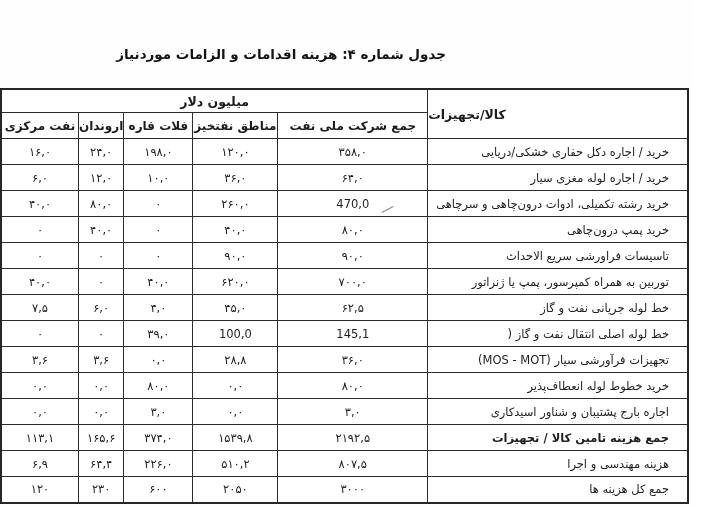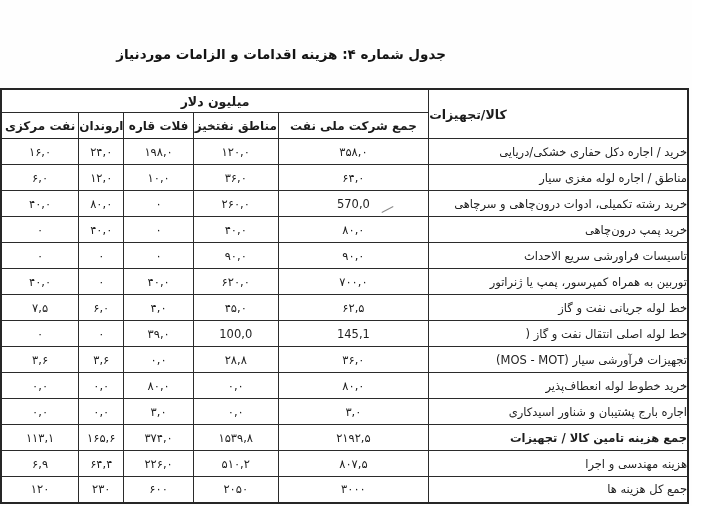--- a/index.html
+++ b/index.html
@@ -18,21 +18,21 @@
     border:2px solid #262626;background:#fff;
   }
   .cost-table th,.cost-table td{
     border:1px solid #2b2b2b;padding:0;overflow:hidden;white-space:nowrap;
   }
   th.item-head{font-size:12.5px;font-weight:bold;text-align:left;vertical-align:middle;}
   th.unit-head{height:22px;font-size:12.5px;font-weight:bold;text-align:center;margin-left:8px;}
   tr.sub-head th{height:25px;font-size:12px;font-weight:bold;text-align:center;border-bottom:1.5px solid #262626;}
   tbody tr{height:26px;}
   td.num-cell{text-align:center;font-size:11.5px;color:#1e1e1e;}
-  td.item-cell{text-align:right;padding-right:0;font-size:11.5px;color:#1e1e1e;}
+  td.item-cell{text-align:right;padding-right:18px;font-size:11.5px;color:#1e1e1e;}
   tr.bold-row td.item-cell{font-weight:bold;text-align:right;}
   .pen-mark{
     position:absolute;left:381px;top:209px;width:13px;height:0;
     border-top:1.5px solid #8a8a8a;transform:rotate(-28deg);
   }
 </style>
 </head>
 <body>
 
 <div class="page">
@@ -64,30 +64,30 @@
     <tbody>
         <tr>
           <td class="item-cell">خرید / اجاره دکل حفاری خشکی/دریایی</td>
           <td class="num-cell">۳۵۸,۰</td>
           <td class="num-cell">۱۲۰,۰</td>
           <td class="num-cell">۱۹۸,۰</td>
           <td class="num-cell">۲۴,۰</td>
           <td class="num-cell">۱۶,۰</td>
         </tr>
         <tr>
-          <td class="item-cell">مناطق / اجاره لوله مغزی سیار</td>
+          <td class="item-cell">خرید / اجاره لوله مغزی سیار</td>
           <td class="num-cell">۶۴,۰</td>
           <td class="num-cell">۳۶,۰</td>
           <td class="num-cell">۱۰,۰</td>
           <td class="num-cell">۱۲,۰</td>
           <td class="num-cell">۶,۰</td>
         </tr>
         <tr>
           <td class="item-cell">خرید رشته تکمیلی، ادوات درون‌چاهی و سرچاهی</td>
-          <td class="num-cell">570,0</td>
+          <td class="num-cell">470,0</td>
           <td class="num-cell">۲۶۰,۰</td>
           <td class="num-cell">۰</td>
           <td class="num-cell">۸۰,۰</td>
           <td class="num-cell">۴۰,۰</td>
         </tr>
         <tr>
           <td class="item-cell">خرید پمپ درون‌چاهی</td>
           <td class="num-cell">۸۰,۰</td>
           <td class="num-cell">۴۰,۰</td>
           <td class="num-cell">۰</td>

